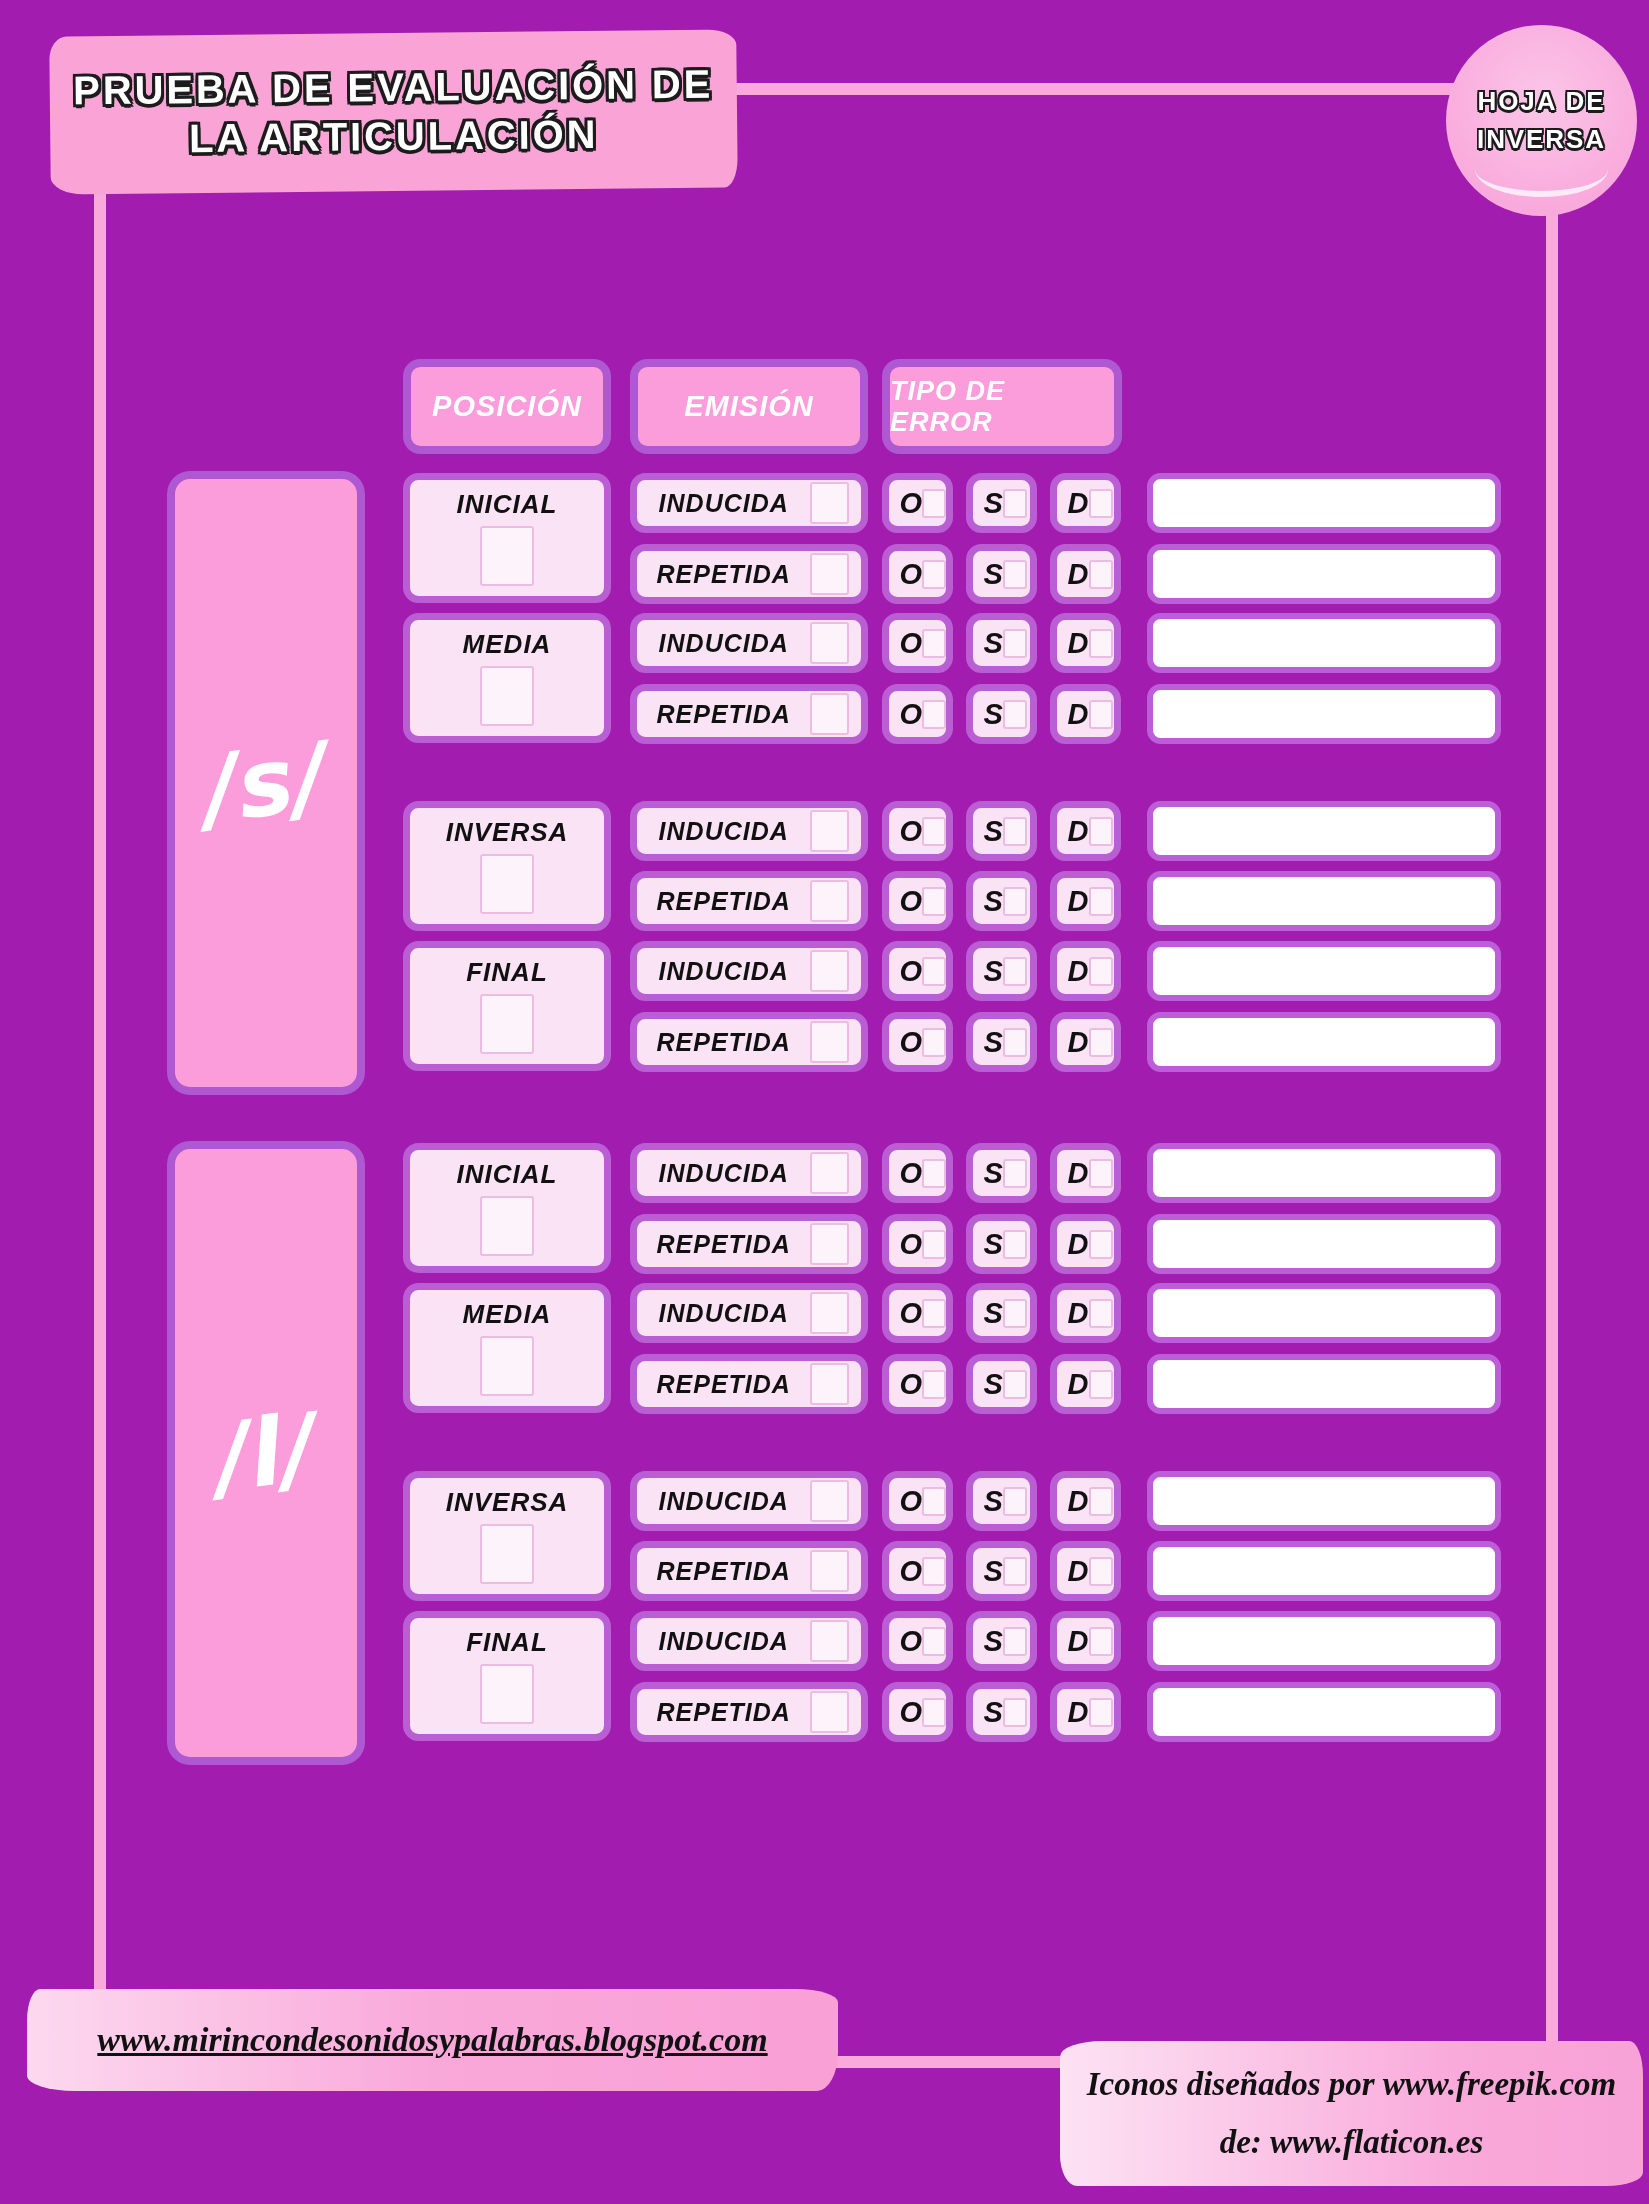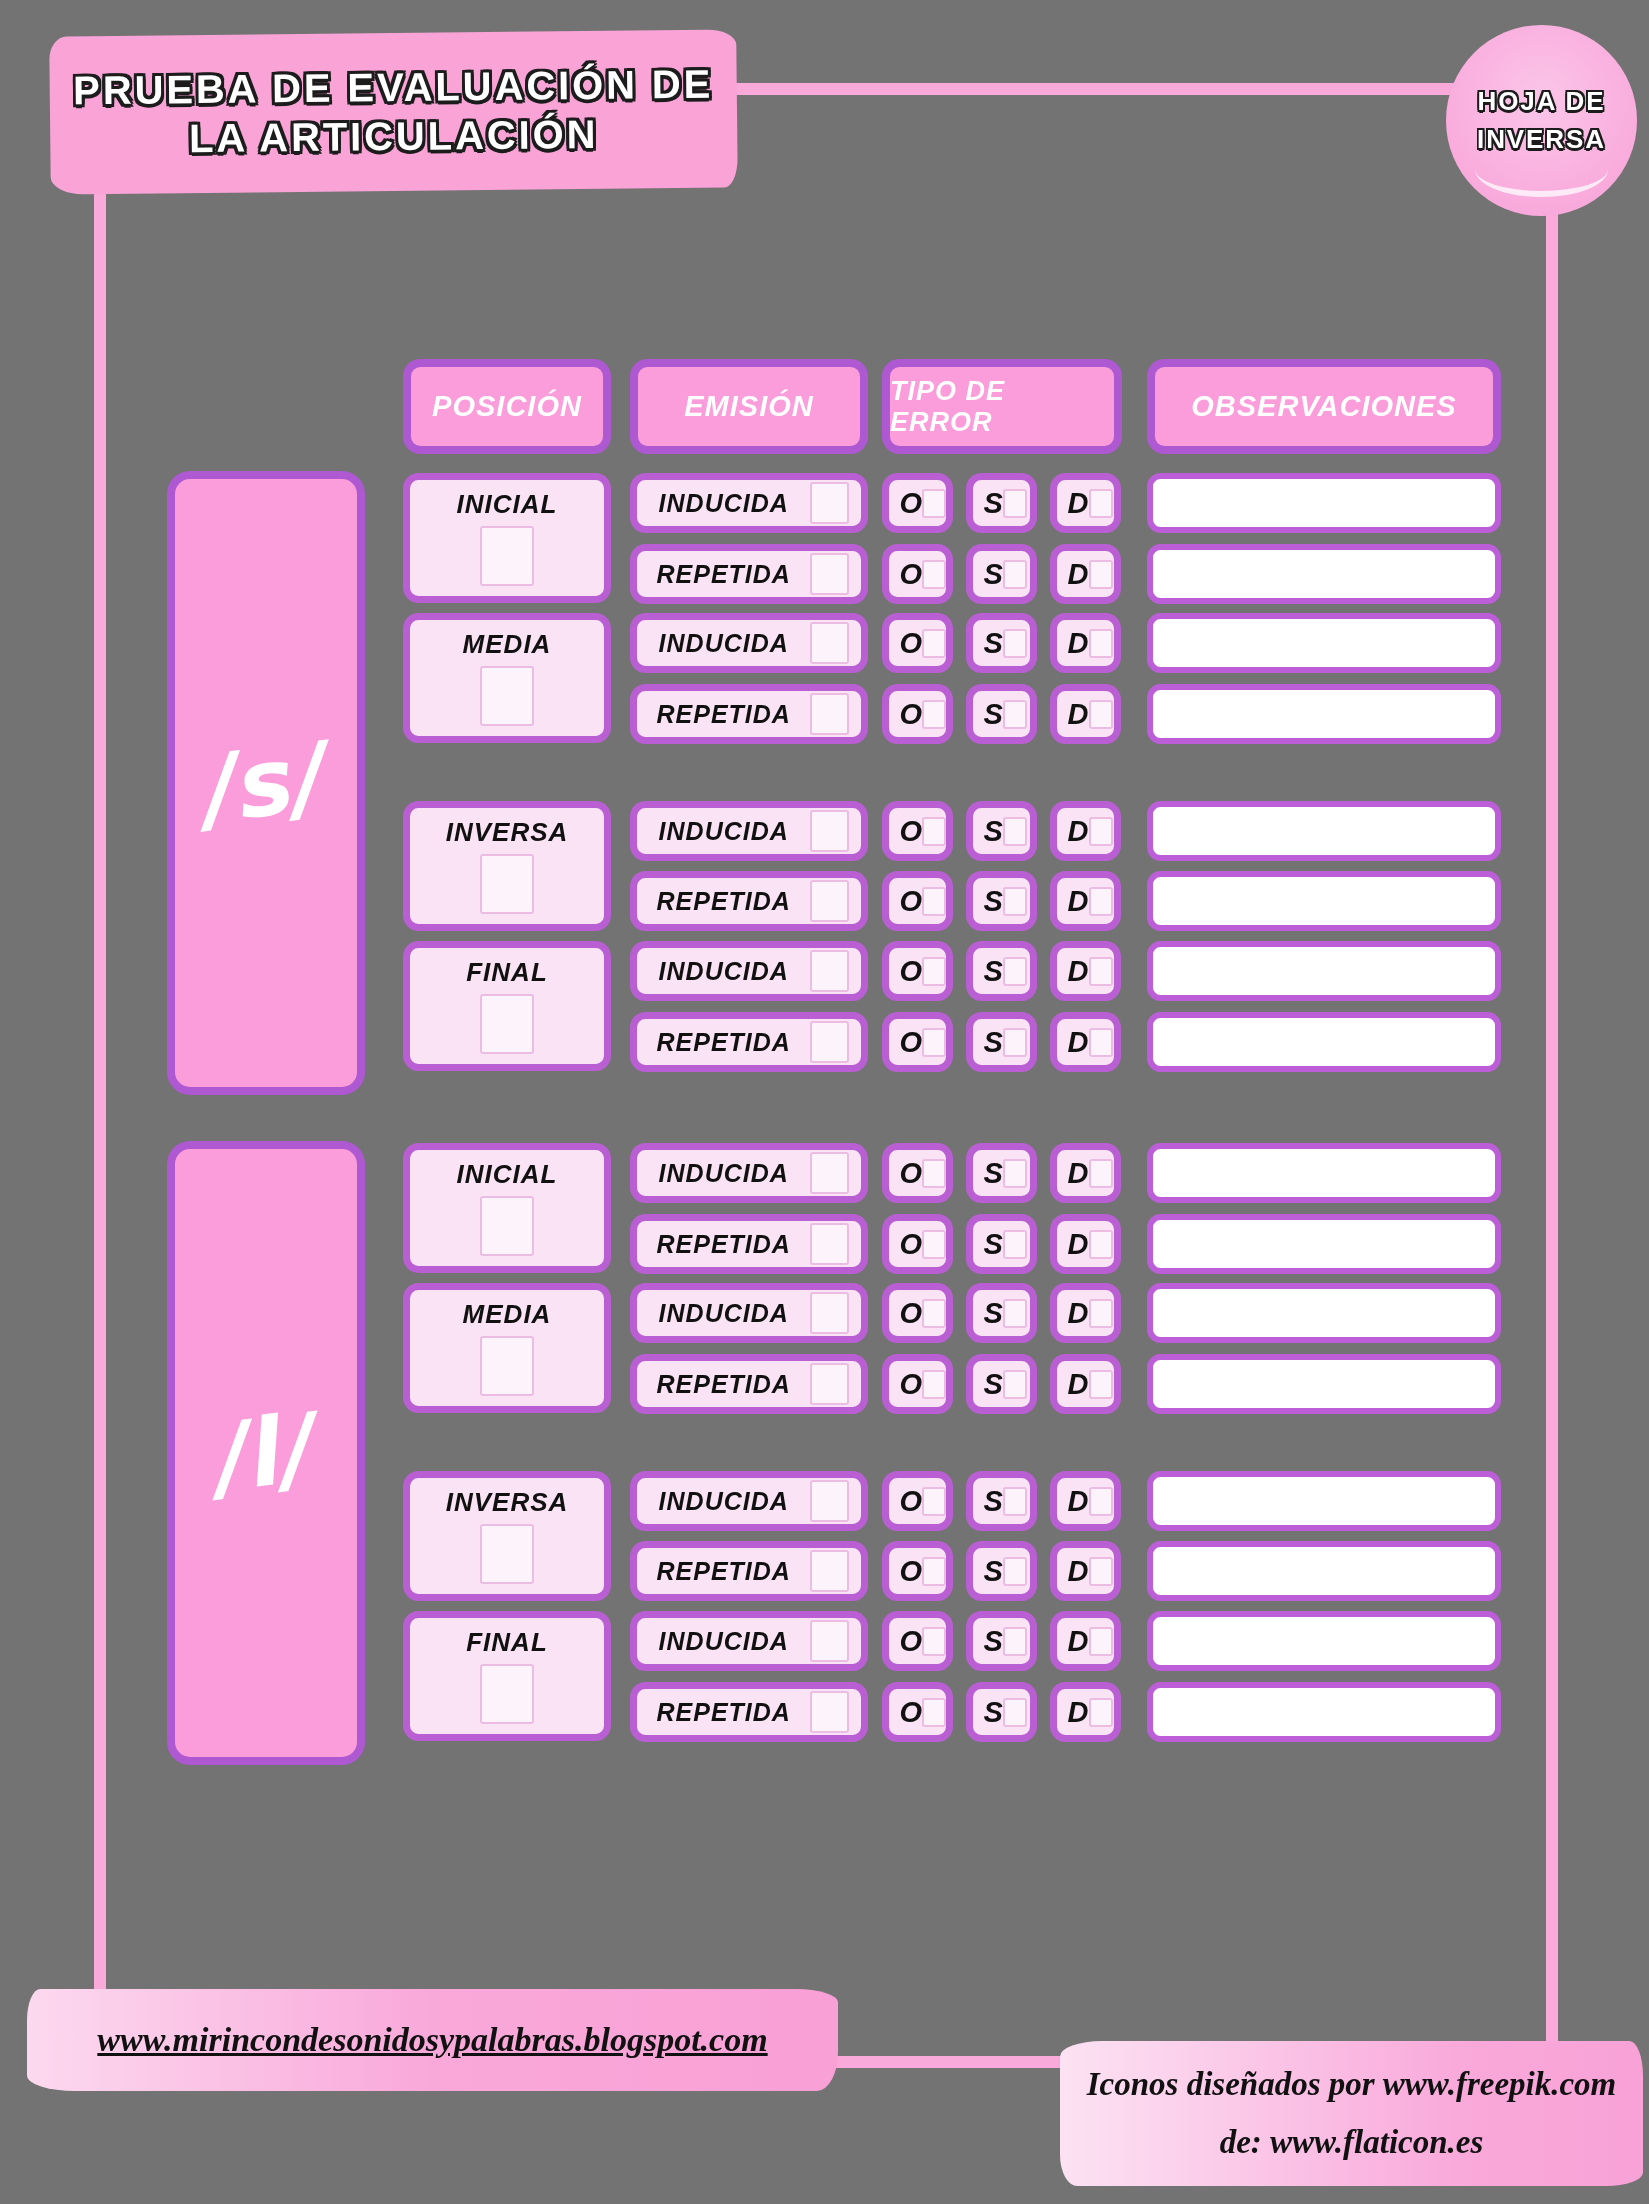--- a/index.html
+++ b/index.html
@@ -1,16 +1,16 @@
 <!DOCTYPE html>
 <html><head>
 <meta charset="utf-8">
 <style>
   html,body{margin:0;padding:0;background:#ffffff;}
-  #page{position:relative;width:1649px;height:2204px;background:#737373;overflow:hidden;
+  #page{position:relative;width:1649px;height:2204px;background:#a21caf;overflow:hidden;
         font-family:"Liberation Sans",sans-serif;}
 
   
   .frame{position:absolute;left:94px;top:83px;width:1464px;height:1985px;
          border:12.6px solid #f9a9da;border-radius:3.9px;box-sizing:border-box;}
 
   
   .banner{position:absolute;left:50px;top:33px;width:687px;height:158px;background:#f9a3d7;
           border-radius:17.4px 29px 13.5px 33px / 23px 15.4px 29px 17.4px;transform:rotate(-0.6deg);
           display:flex;flex-direction:column;align-items:center;justify-content:center;gap:3.9px;}
@@ -88,23 +88,20 @@
 
   <div class="col-header" style="left:403px;width:208px;">
     <span>POSICIÓN</span>
   </div>
   <div class="col-header small" style="left:882px;width:240px;">
     <span>TIPO DE ERROR</span>
   </div>
   <div class="col-header" style="left:630px;width:238px;">
     <span>EMISIÓN</span>
   </div>
-  <div class="col-header" style="left:1147px;width:354px;">
-    <span>OBSERVACIONES</span>
-  </div>
 
   <div id="grid" style="position:absolute;left:0;top:0;width:100%;height:100%;">
       <div class="phoneme-box" style="left: 167px; top: 471px; width: 198px; height: 624px;">
         <span class="phoneme-label">/s/</span>
       </div>
       <div class="pos-box" style="left: 403px; top: 473px; width: 208px; height: 130px;">
         <span class="pos-label">INICIAL</span>
         <span class="checkbox pos-check"></span>
       </div>
       <div class="pos-box" style="left: 403px; top: 613px; width: 208px; height: 130px;">

